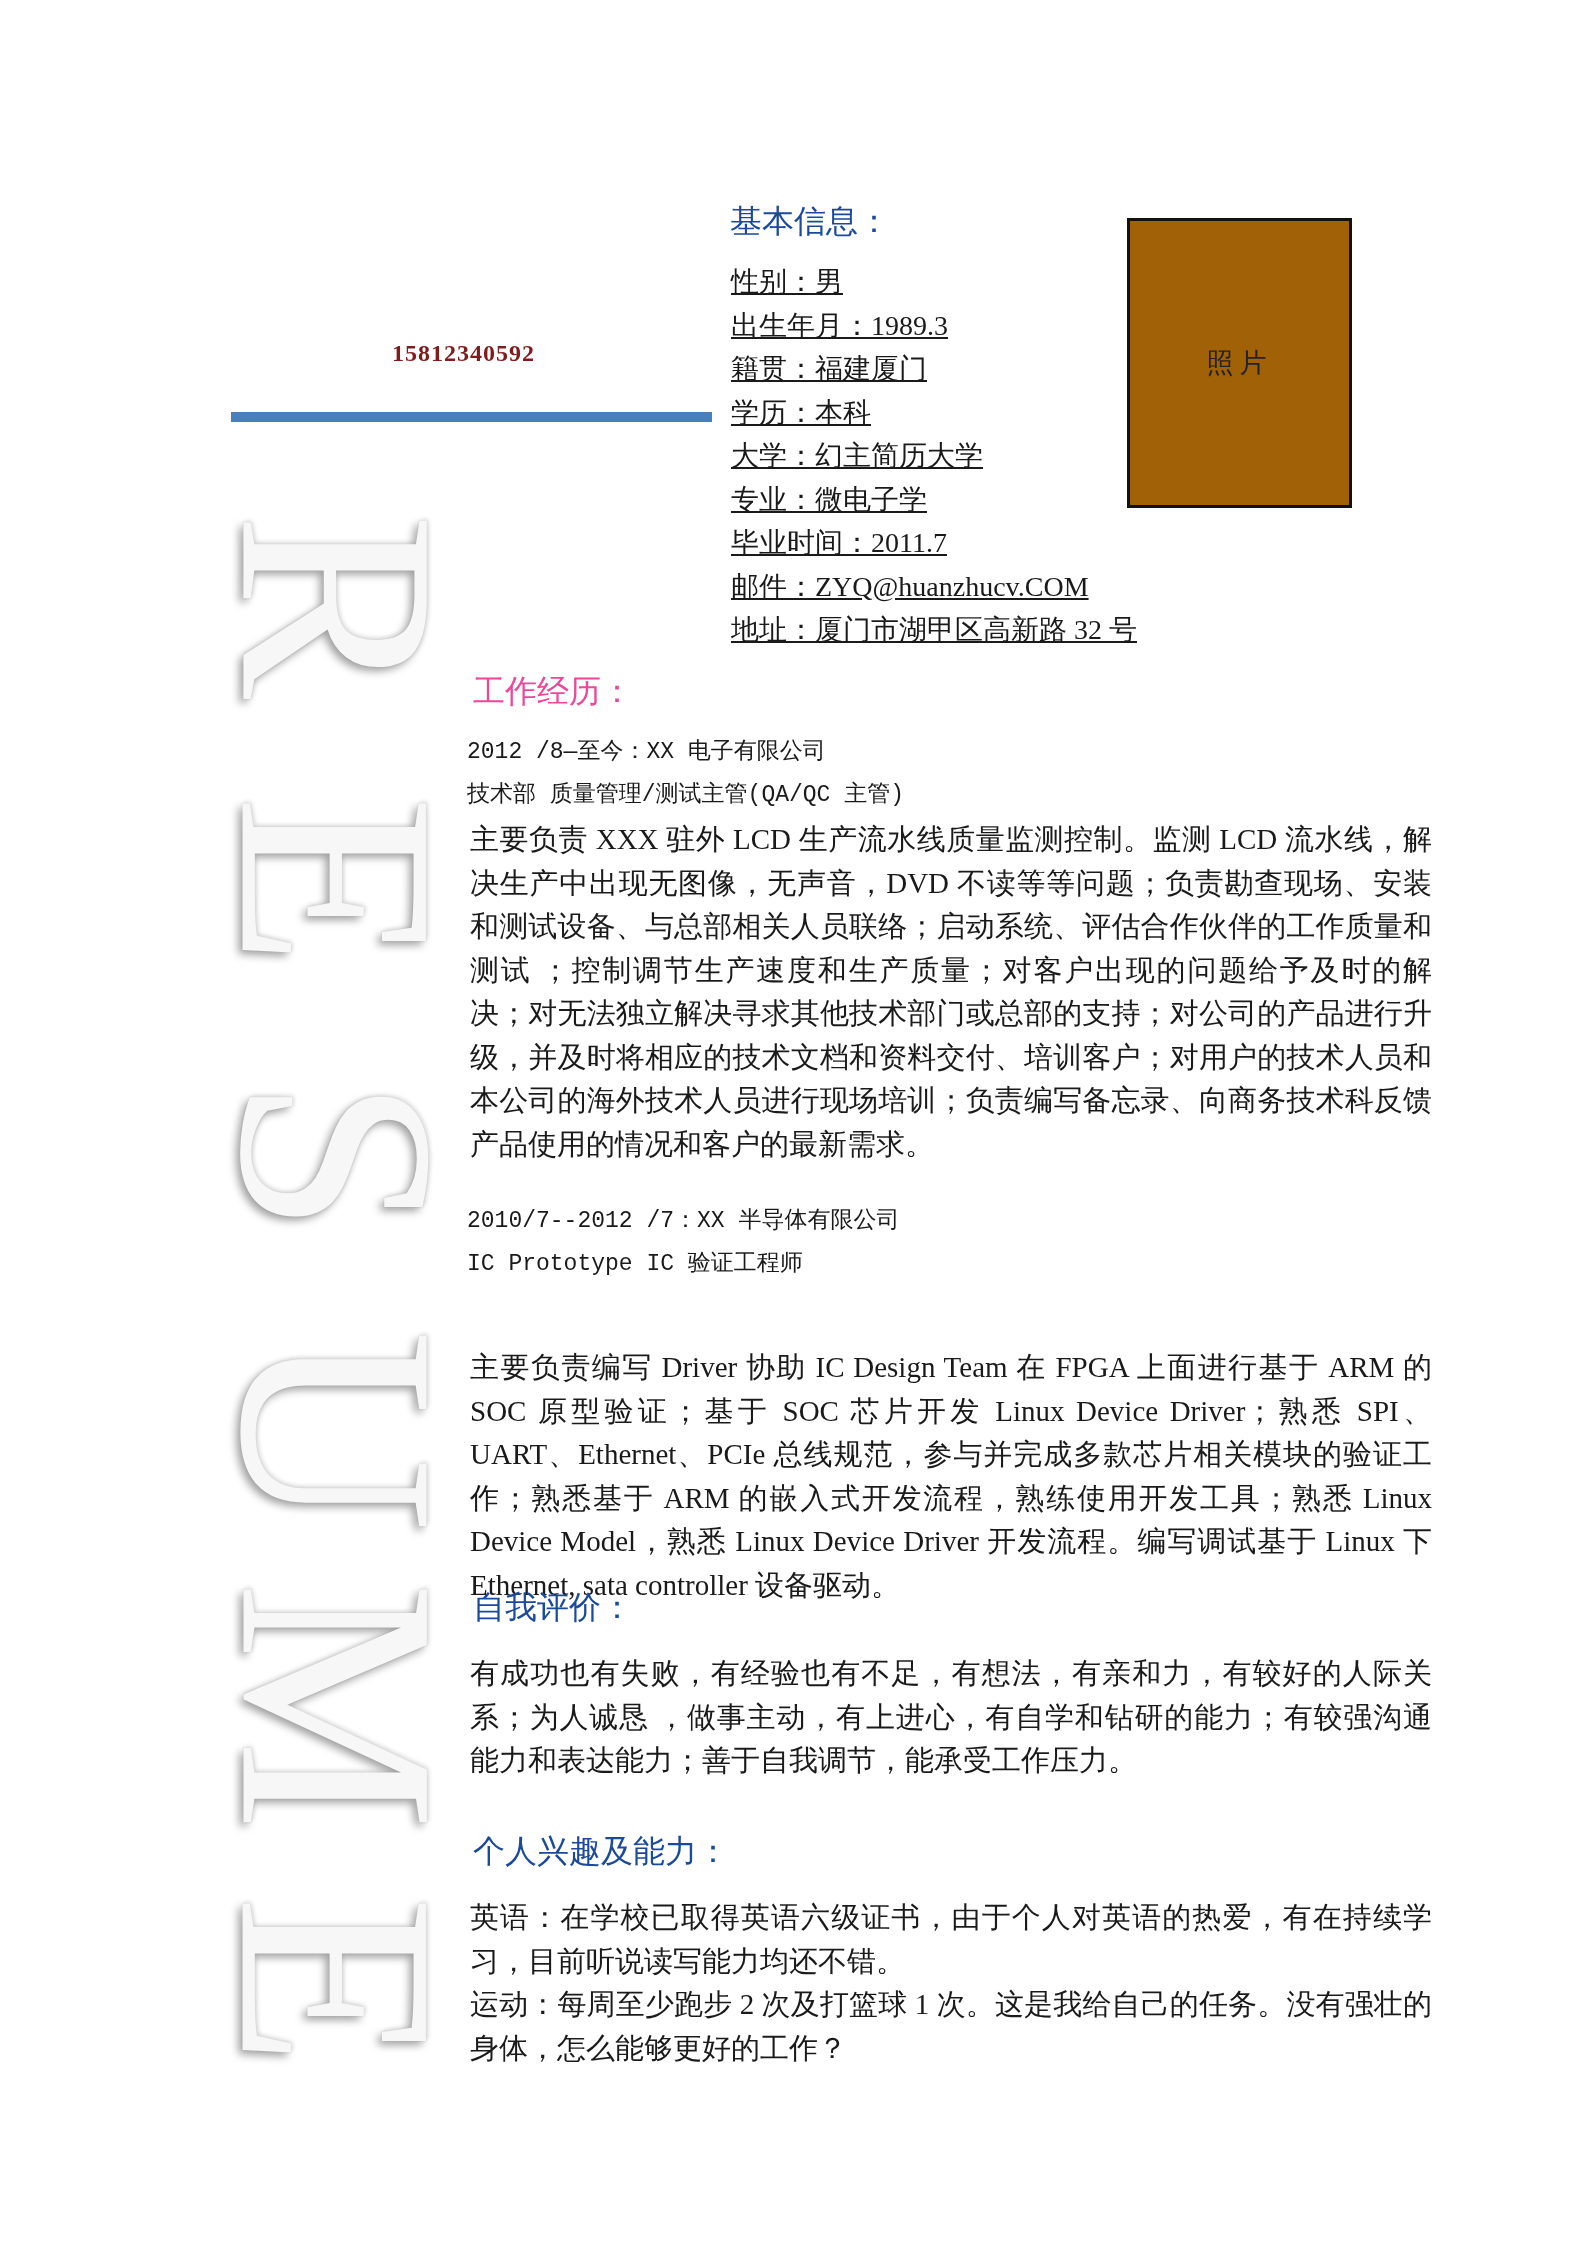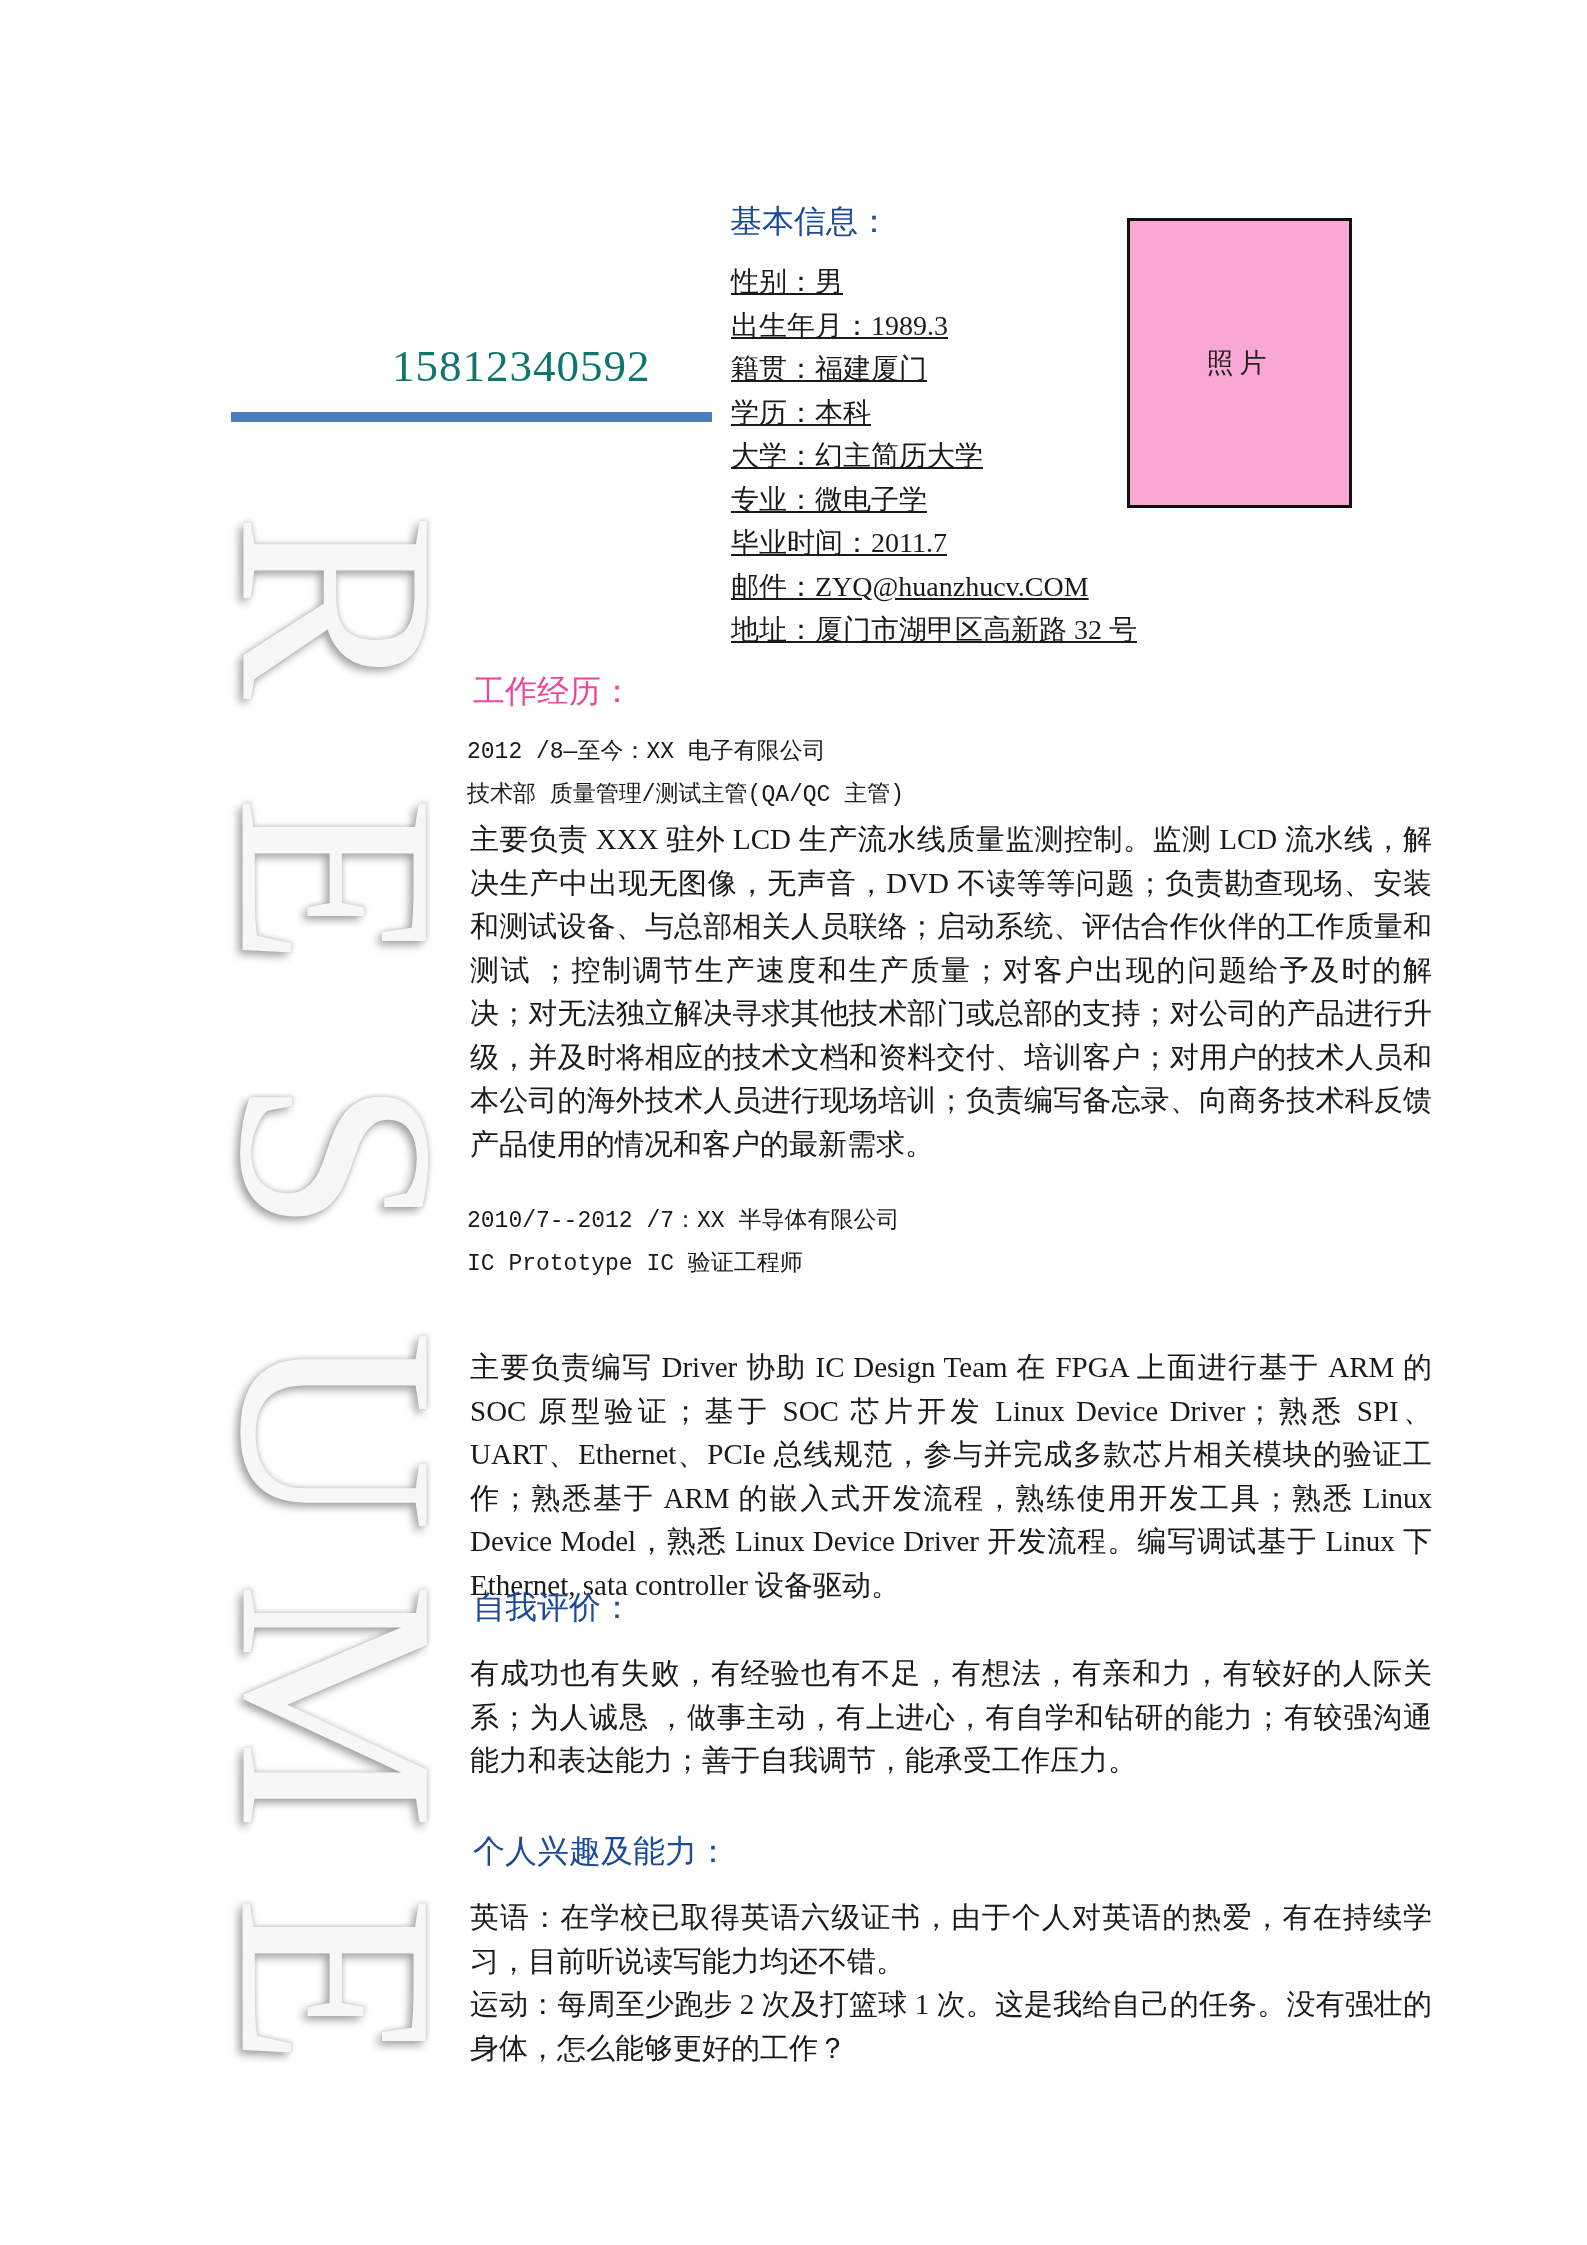--- a/index.html
+++ b/index.html
@@ -33,31 +33,31 @@
     color:#f7f7f7;
     text-shadow:4px 4px 9px #a0a0a0, -2px -2px 4px #e2e2e2, 0 0 2px #c8c8c8;
   }
   
   .name{
     position:absolute;left:330px;top:244px;
     font-size:62px;letter-spacing:18px;color:#111;white-space:nowrap;
   }
   .phone{
     position:absolute;left:392px;top:340px;
-    font-size:45px;letter-spacing:1px;color:#0f766e;white-space:nowrap;
+    font-size:24px;letter-spacing:1px;color:#7f1d1d;white-space:nowrap;font-weight:bold;
   }
   .divider{
     position:absolute;left:231px;top:412px;width:481px;height:10px;
   }
   
   .photo-box{
     position:absolute;left:1127px;top:218px;width:219px;height:284px;
     border:3px solid #111;
     display:flex;align-items:center;justify-content:center;
-    background:#f9a8d4;
+    background:#a16207;
   }
   .photo-box .ph-label{font-size:27px;color:#222;letter-spacing:6px;}
   
   .sec-heading{
     position:absolute;
     font-size:32px;font-weight:normal;white-space:nowrap;
     font-family:"Liberation Sans","DejaVu Sans",sans-serif;
   }
   
   .basic-list{

